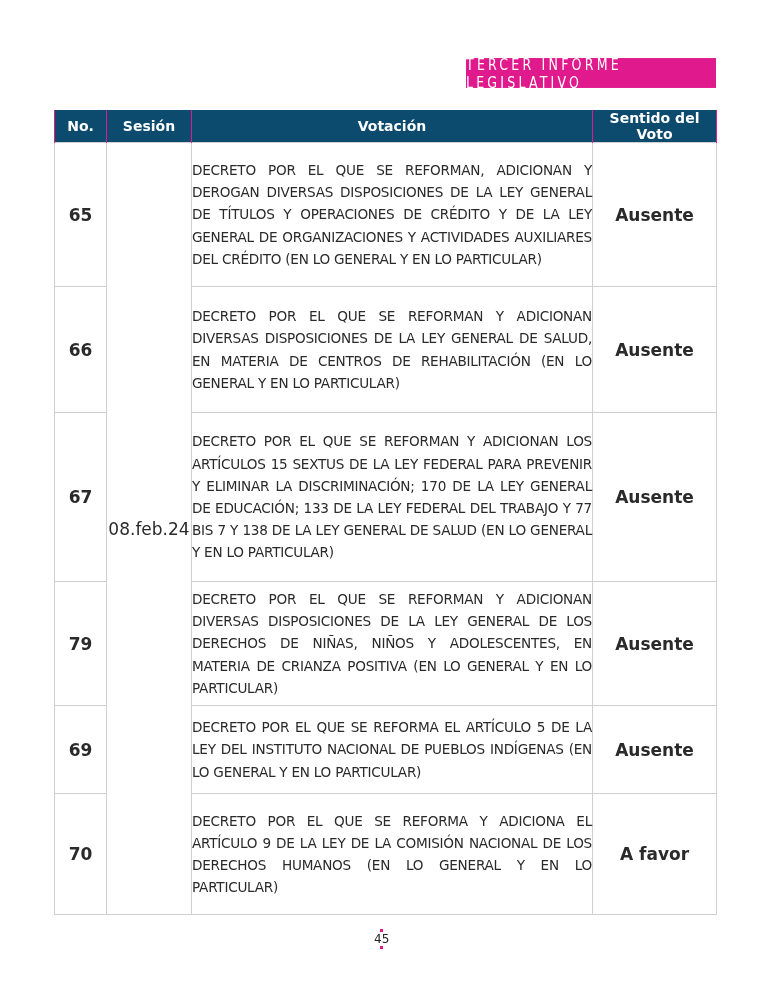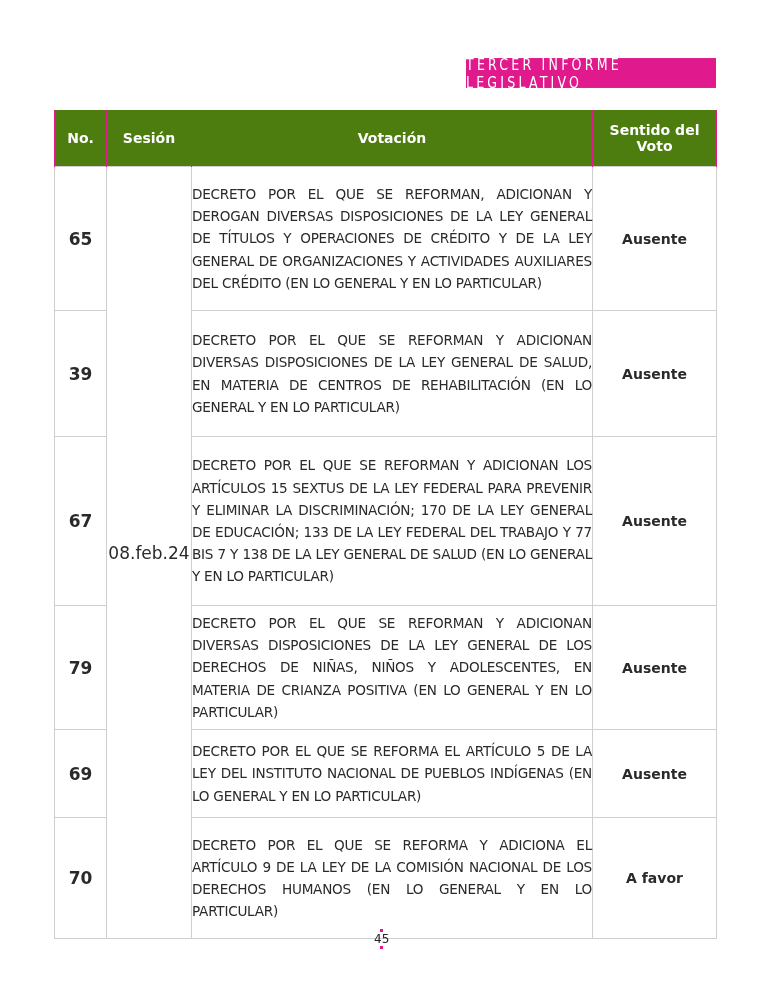--- a/index.html
+++ b/index.html
@@ -10,37 +10,37 @@
       font-family: "DejaVu Sans Condensed", "DejaVu Sans", sans-serif;
       font-size: 14px; letter-spacing: 3.2px; font-weight: normal;
       display: flex; align-items: center; justify-content: center;
       transform: scaleY(1.15);
     }
     table.votes {
       position: absolute; left: 54px; top: 110px; width: 662px;
       border-collapse: collapse; table-layout: fixed;
     }
     table.votes th {
-      background: #4d7c0f; color: #ffffff; font-weight: bold;
-      height: 22px; padding: 12px; font-size: 14px;
+      background: #0c4a6e; color: #ffffff; font-weight: bold;
+      height: 22px; padding: 0; font-size: 14px;
       border-left: 1px solid #e0198c; border-right: 1px solid #e0198c;
     }
     table.votes th.col-sentido { font-size: 14px; }
     table.votes td {
       border: 1.5px solid #cfcfcf; padding: 0; vertical-align: middle;
       color: #2a2a2a;
     }
     td.cell-no { text-align: center; font-weight: bold; font-size: 17px; }
     td.cell-sesion { text-align: center; font-weight: normal; font-size: 17px; }
     td.cell-votacion {
       vertical-align: top; padding: 8px 7px 0 9px;
       font-size: 13.6px; line-height: 22.2px; text-align: justify;
       letter-spacing: -0.25px; color: #3a3a3a;
     }
-    td.cell-sentido { text-align: center; font-weight: bold; font-size: 14px; }
+    td.cell-sentido { text-align: center; font-weight: bold; font-size: 17px; }
     .page-number {
       position: absolute; left: 370px; top: 929px; height: 20px;
       display: flex; align-items: center; font-size: 12px; color: #222; flex-direction: column;
     }
     .page-number .bar { width: 3px; height: 20px; background: #e0198c; display: inline-block; }
     .page-number .num { padding: 0 4px; }
   </style>
 </head>
 <body>
 
@@ -62,21 +62,21 @@
     </tr>
   </thead>
   <tbody>
     <tr style="height:144px">
       <td class="cell-no">65</td>
       <td class="cell-sesion" rowspan="6">08.feb.24</td>
       <td class="cell-votacion">DECRETO POR EL QUE SE REFORMAN, ADICIONAN Y DEROGAN DIVERSAS DISPOSICIONES DE LA LEY GENERAL DE TÍTULOS Y OPERACIONES DE CRÉDITO Y DE LA LEY GENERAL DE ORGANIZACIONES Y ACTIVIDADES AUXILIARES DEL CRÉDITO (EN LO GENERAL Y EN LO PARTICULAR)</td>
       <td class="cell-sentido">Ausente</td>
     </tr>
     <tr style="height:126px">
-      <td class="cell-no">39</td>
+      <td class="cell-no">66</td>
       <td class="cell-votacion">DECRETO POR EL QUE SE REFORMAN Y ADICIONAN DIVERSAS DISPOSICIONES DE LA LEY GENERAL DE SALUD, EN MATERIA DE CENTROS DE REHABILITACIÓN (EN LO GENERAL Y EN LO PARTICULAR)</td>
       <td class="cell-sentido">Ausente</td>
     </tr>
     <tr style="height:169px">
       <td class="cell-no">67</td>
       <td class="cell-votacion">DECRETO POR EL QUE SE REFORMAN Y ADICIONAN LOS ARTÍCULOS 15 SEXTUS DE LA LEY FEDERAL PARA PREVENIR Y ELIMINAR LA DISCRIMINACIÓN; 170 DE LA LEY GENERAL DE EDUCACIÓN; 133 DE LA LEY FEDERAL DEL TRABAJO Y 77 BIS 7 Y 138 DE LA LEY GENERAL DE SALUD (EN LO GENERAL Y EN LO PARTICULAR)</td>
       <td class="cell-sentido">Ausente</td>
     </tr>
     <tr style="height:124px">
       <td class="cell-no">79</td>

